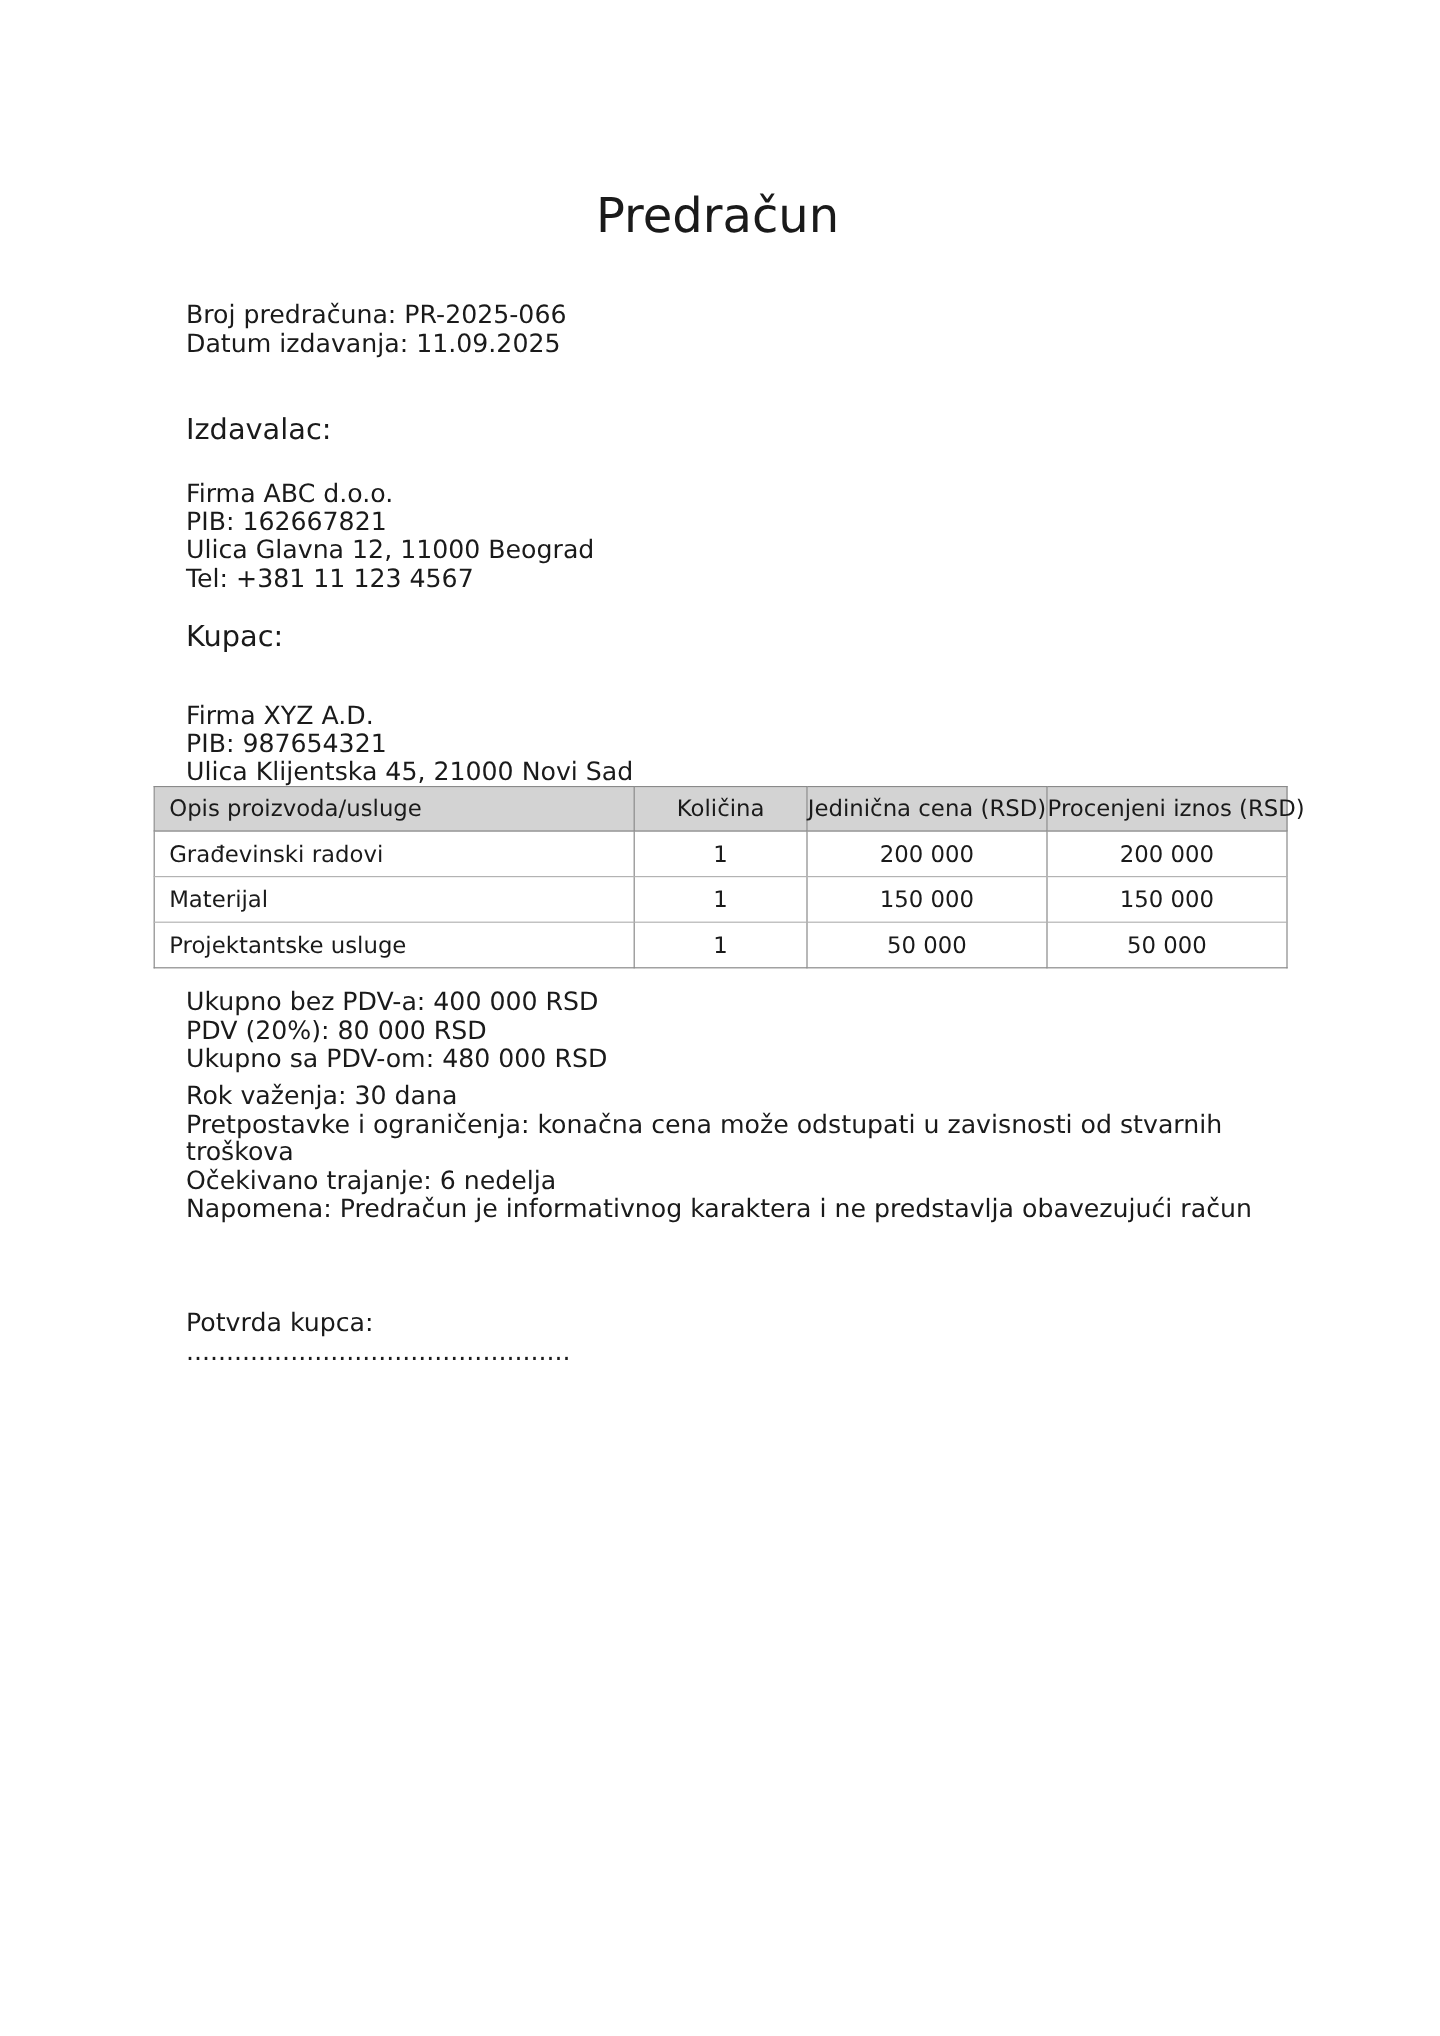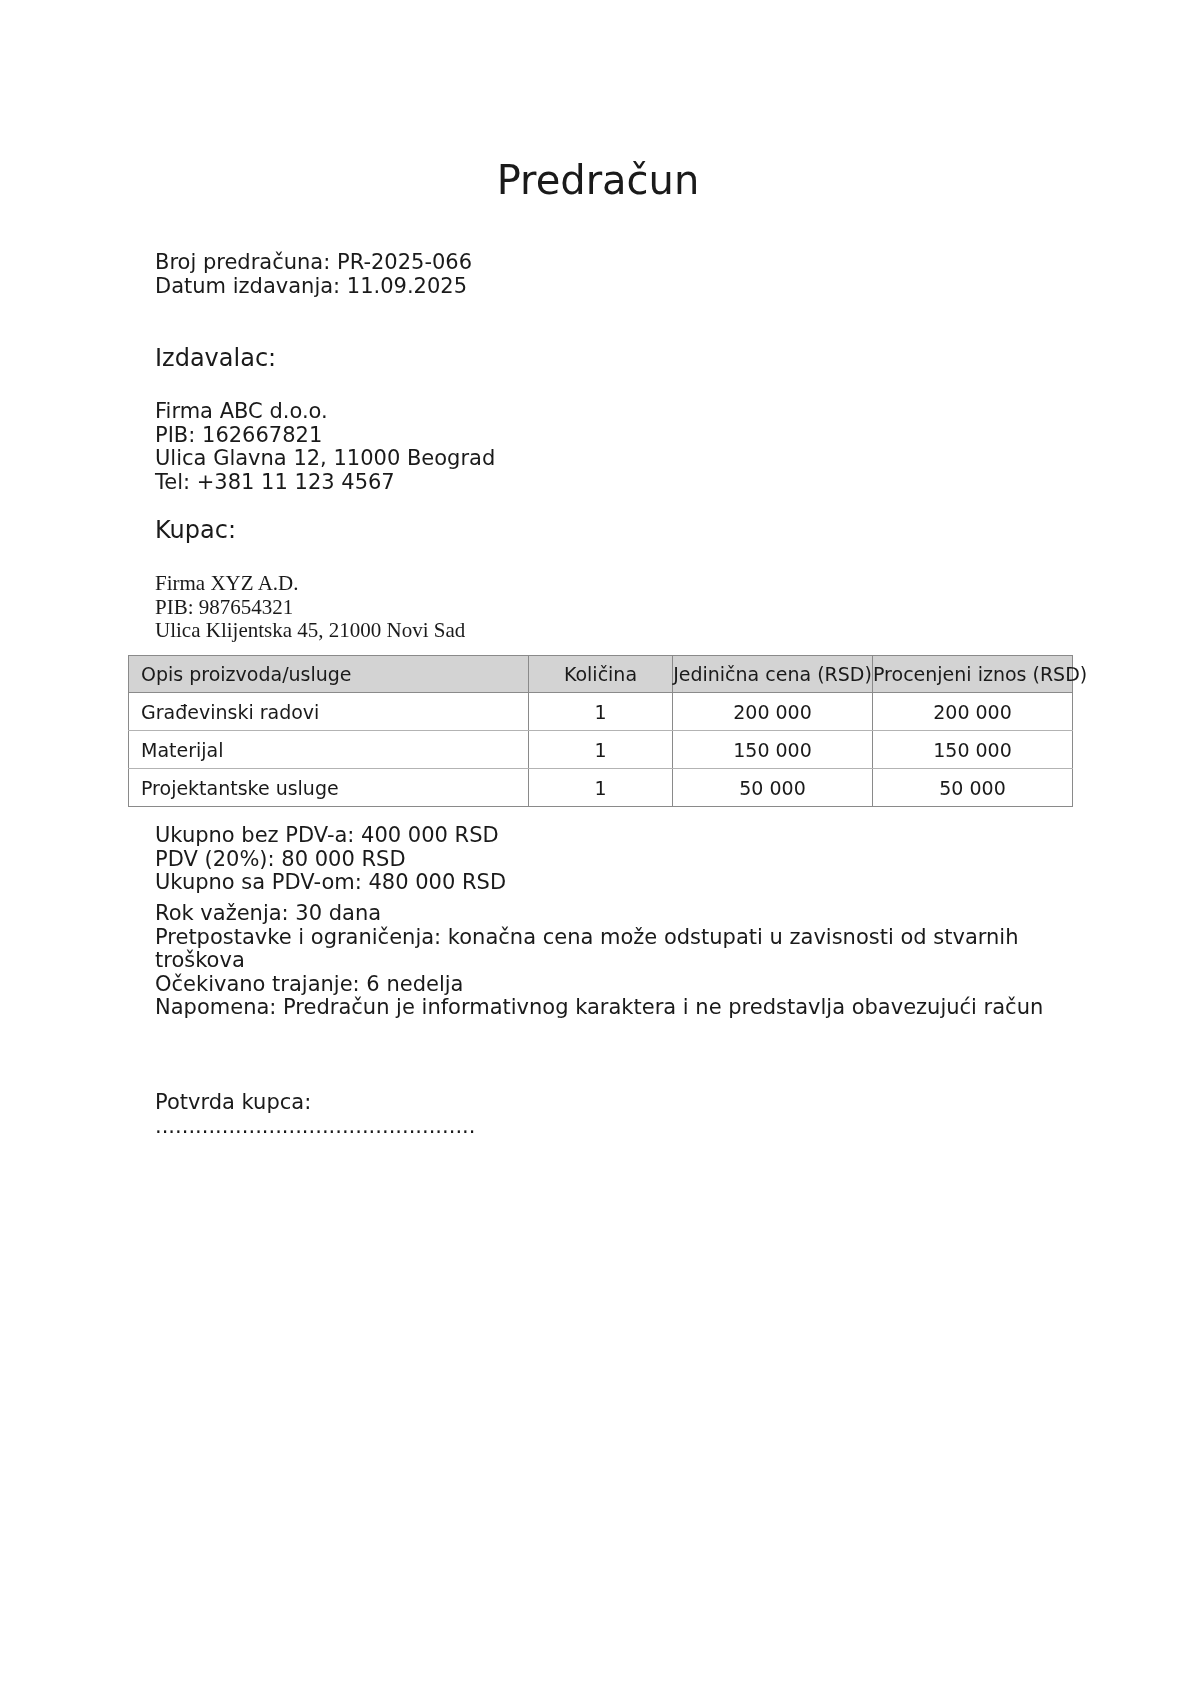--- a/index.html
+++ b/index.html
@@ -31,21 +31,21 @@
     position: absolute;
     left: 155px;
     font-size: 21px;
     line-height: 23.5px;
   }
   .block .line { white-space: nowrap; }
   .meta-block   { top: 251px; }
   .issuer-head  { top: 344px; font-size: 24px; line-height: 28px; }
   .issuer-block { top: 400px; }
   .buyer-head   { top: 516px; font-size: 24px; line-height: 28px; }
-  .buyer-block  { top: 572px; font-family: Liberation Serif, serif; }
+  .buyer-block  { top: 585px; }
   .totals-block { top: 824px; }
   .terms-block  { top: 902px; width: 875px; }
   .terms-block .wrapline { white-space: normal; }
   .confirm-block{ top: 1091px; }
 
   table.items {
     position: absolute;
     top: 655px;
     left: 128px;
     width: 944px;

